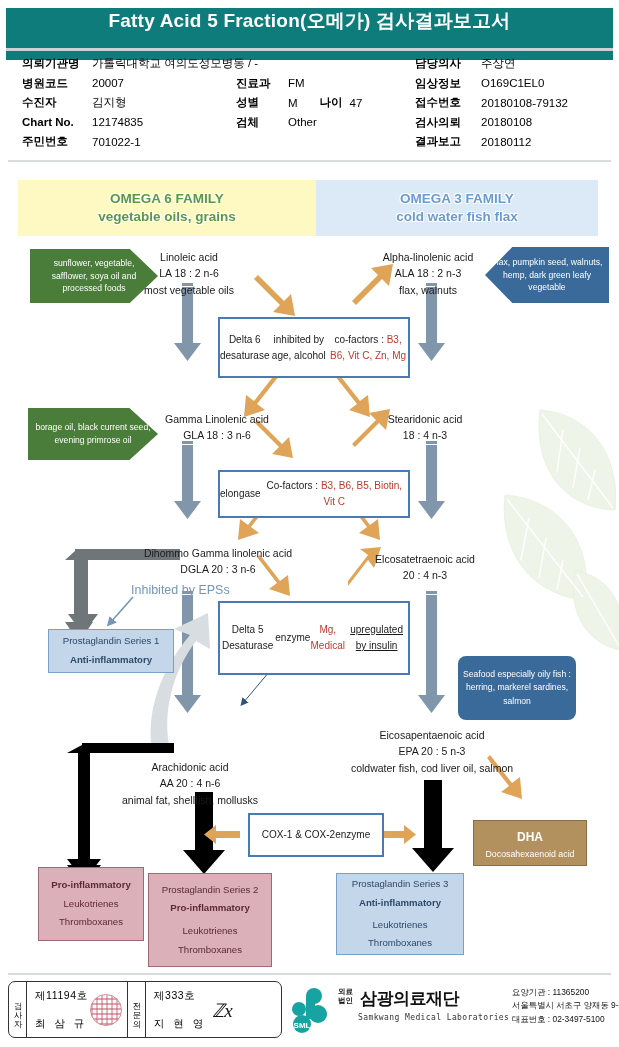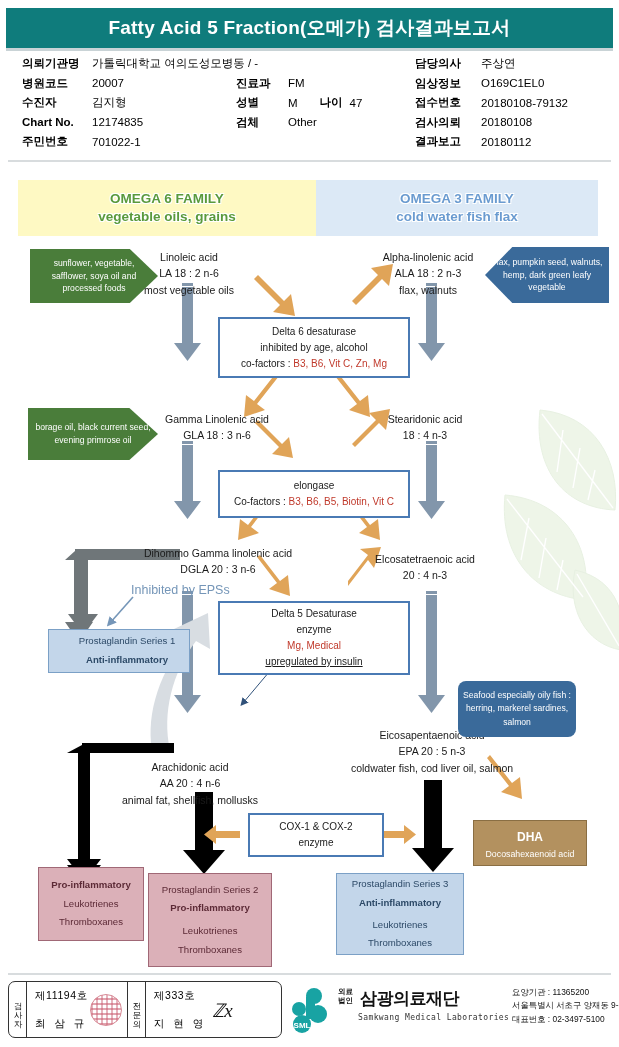--- a/index.html
+++ b/index.html
@@ -4,23 +4,23 @@
 <style>
   html,body{margin:0;padding:0;}
   body{
     width:619px;height:1047px;
     background:#ffffff;
     font-family:"Liberation Sans","DejaVu Sans",sans-serif;
     overflow:hidden;position:relative;
   }
   
   #title-bar{
-    position:absolute;left:6px;top:8px;width:607px;height:40px;
+    position:absolute;left:6px;top:8px;width:607px;height:52px;
     background:#0f7c7c;color:#ffffff;
-    display:flex;align-items:center;justify-content:center;
+    display:flex;align-items:flex-start;justify-content:center;
     font-size:19px;font-weight:bold;letter-spacing:.2px;
   }
   #title-underline{position:absolute;left:6px;top:48px;width:607px;height:3px;background:#c9d3d6;}
 
   
   #patient-info{position:absolute;left:0;top:54px;width:619px;height:104px;font-size:11.5px;color:#000;}
   .pcol{position:absolute;top:0;}
   .prow{height:19.5px;display:flex;align-items:center;white-space:nowrap;}
   .plab{font-weight:bold;display:inline-block;}
   .pval{display:inline-block;}
@@ -53,35 +53,35 @@
   #src-o6a{left:30px;top:84px;width:128px;height:54px;}
   #src-o6b{left:28px;top:243px;width:130px;height:52px;}
   #src-o3a{left:485px;top:82px;width:124px;height:56px;}
 
   
   .acid{position:absolute;text-align:center;font-size:10.5px;color:#1a1a1a;line-height:1.55;}
 
   
   .ebox{position:absolute;background:#fff;border:2.5px solid #4a7ab4;text-align:center;
         font-size:10px;color:#1a1a1a;line-height:1.6;
-        display:flex;flex-direction:column;align-items:center;justify-content:center;}
+        display:flex;align-items:center;justify-content:center;}
   .red{color:#c0392b;}
   .underline-txt{text-decoration:underline;}
 
   
   .obox{position:absolute;text-align:center;font-size:9.6px;line-height:1.95;
         display:flex;flex-direction:column;align-items:center;justify-content:center;}
-  #box-pg1{left:48px;top:464px;width:124px;height:42px;background:#c3d6ea;border:1.5px solid #7ba0c6;color:#2d4a68;padding-left:16px;}
+  #box-pg1{left:48px;top:464px;width:124px;height:42px;background:#c3d6ea;border:1.5px solid #7ba0c6;color:#2d4a68;}
   #box-pro-inf{left:38px;top:702px;width:104px;height:72px;background:#dbb0b8;border:1.5px solid #a06876;color:#5c2a36;}
   #box-pg2{left:148px;top:708px;width:122px;height:92px;background:#dbb0b8;border:1.5px solid #a06876;color:#5c2a36;}
   #box-pg3{left:336px;top:708px;width:126px;height:80px;background:#c3d6ea;border:1.5px solid #7ba0c6;color:#2d4a68;}
   #box-dha{left:473px;top:655px;width:112px;height:44px;background:#b3915f;border:1.5px solid #8a6e43;color:#fff;}
 
   
-  #bubble-seafood{position:absolute;left:458px;top:516px;width:118px;height:56px;background:#3a6a9a;
+  #bubble-seafood{position:absolute;left:458px;top:491px;width:118px;height:64px;background:#3a6a9a;
      border-radius:8px;color:#fff;font-size:8.6px;line-height:1.55;text-align:center;
      display:flex;align-items:center;justify-content:center;padding:3px 5px;box-sizing:border-box;}
   #bubble-tail{position:absolute;left:490px;top:546px;width:0;height:0;
      border-left:10px solid #3a6a9a;border-top:9px solid transparent;border-bottom:0 solid transparent;}
 
   #eps-label{position:absolute;left:131px;top:418px;font-size:12.5px;color:#7596b8;}
 
   svg.ov{position:absolute;left:0;top:0;width:619px;height:808px;pointer-events:none;}
 
   

